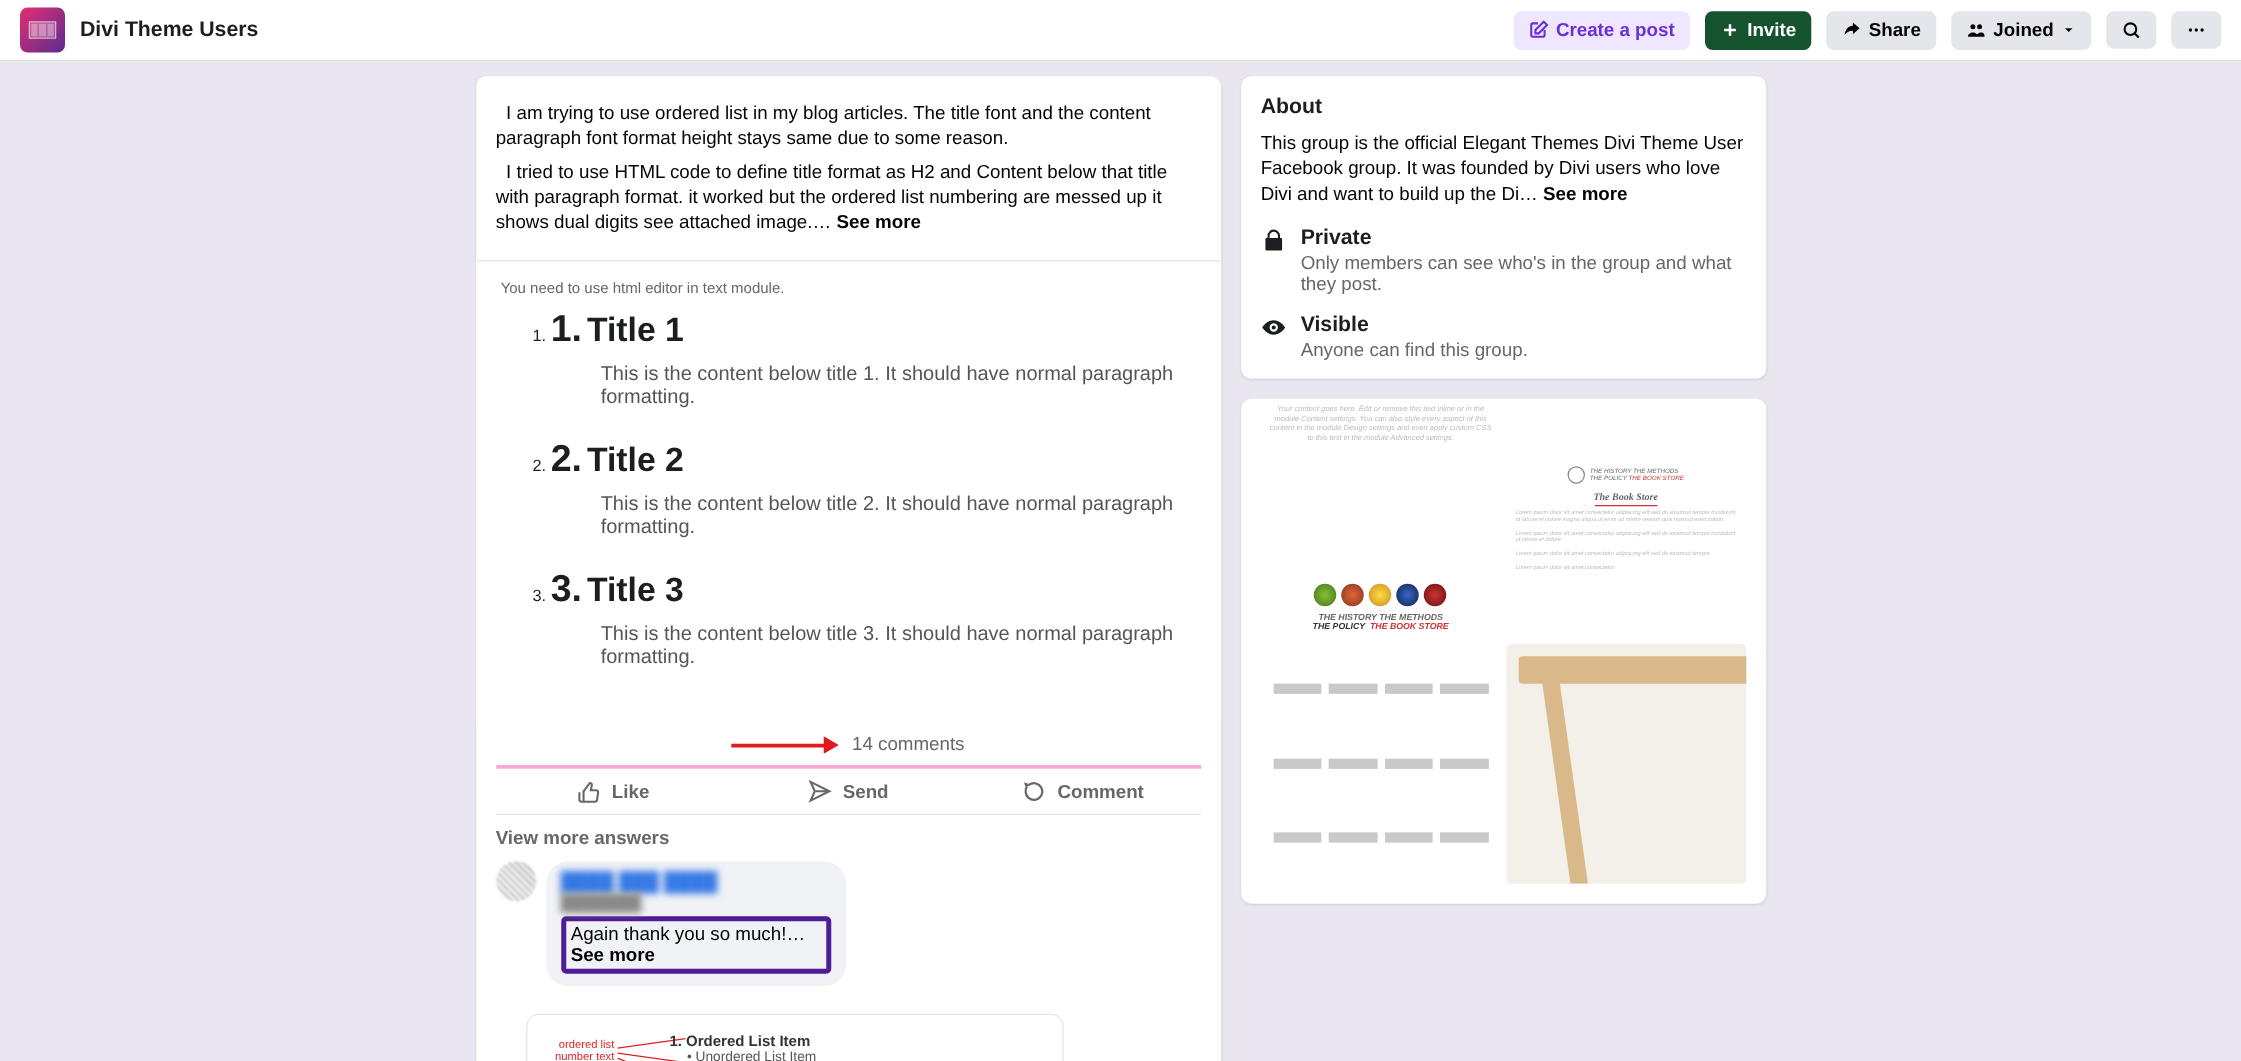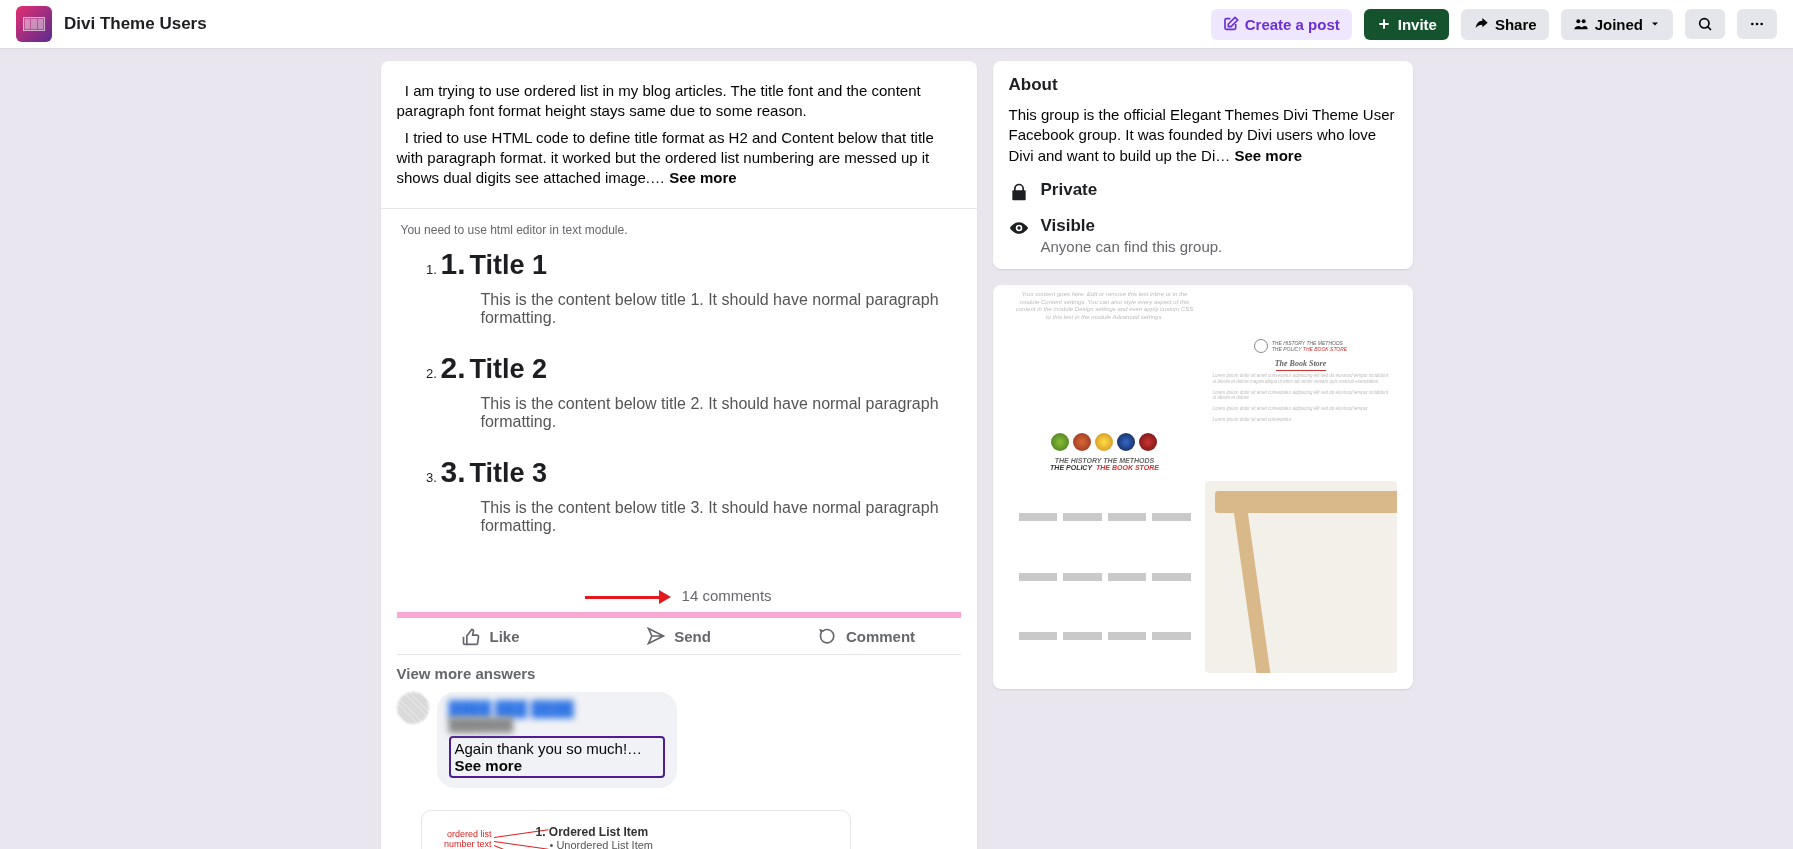--- a/index.html
+++ b/index.html
@@ -103,21 +103,21 @@
   .arrow::after {
     content:"";
     position:absolute;
     right:0; top:0;
     border-left:12px solid #e11b1b;
     border-top:7px solid transparent;
     border-bottom:7px solid transparent;
   }
   .action-bar {
     display: flex;
-    border-top: 6px solid #f9a8d4;
+    border-top: 3px solid #f9a8d4;
     border-bottom: 1px solid #e4e6eb;
     margin: 0 16px;
   }
   .action-bar .action {
     flex: 1;
     display: flex;
     align-items: center;
     justify-content: center;
     gap: 8px;
     padding: 8px 0;
@@ -141,21 +141,21 @@
   .comment-bubble {
     background: #f0f2f5;
     border-radius: 18px;
     padding: 8px 12px 10px 12px;
     font-size: 15px;
     max-width: 240px;
   }
   .comment-name { color:#3578e5; font-weight:600; filter: blur(3px); user-select:none; }
   .comment-sub { color:#888; font-size:13px; filter: blur(3px); user-select:none; }
   .comment-text-line {
-    border: 2px solid #4c1d95;
+    border: 4px solid #4c1d95;
     border-radius: 4px;
     padding: 2px 4px;
     margin-top: 4px;
     color: #050505;
   }
   .nested-img {
     margin: 10px 0 0 40px;
     border: 1px solid #e4e6eb;
     border-radius: 10px;
     padding: 14px;
@@ -358,20 +358,21 @@
       <div class="about-heading">About</div>
       <div class="about-text">
         <span>This group is the official Elegant Themes Divi Theme User Facebook group. It was founded by Divi users who love Divi and want to build up the Di… </span><span class="see-more">See more</span>
       </div>
       <div class="meta-row">
         <svg viewBox="0 0 24 24" fill="currentColor">
             <path d="M6 10V8a6 6 0 1 1 12 0v2h1a1 1 0 0 1 1 1v10a1 1 0 0 1-1 1H5a1 1 0 0 1-1-1V11a1 1 0 0 1 1-1h1zm2 0h8V8a4 4 0 1 0-8 0v2z"></path>
           </svg>
         <div>
           <div class="meta-title">Private</div>
+          <div class="meta-sub">Only members can see who's in the group and what they post.</div>
         </div>
       </div>
       <div class="meta-row">
         <svg viewBox="0 0 24 24" fill="currentColor">
             <path d="M12 5c-5 0-9 4-11 7 2 3 6 7 11 7s9-4 11-7c-2-3-6-7-11-7zm0 11a4 4 0 1 1 0-8 4 4 0 0 1 0 8zm0-2a2 2 0 1 0 0-4 2 2 0 0 0 0 4z"></path>
           </svg>
         <div>
           <div class="meta-title">Visible</div>
           <div class="meta-sub">Anyone can find this group.</div>
         </div>

